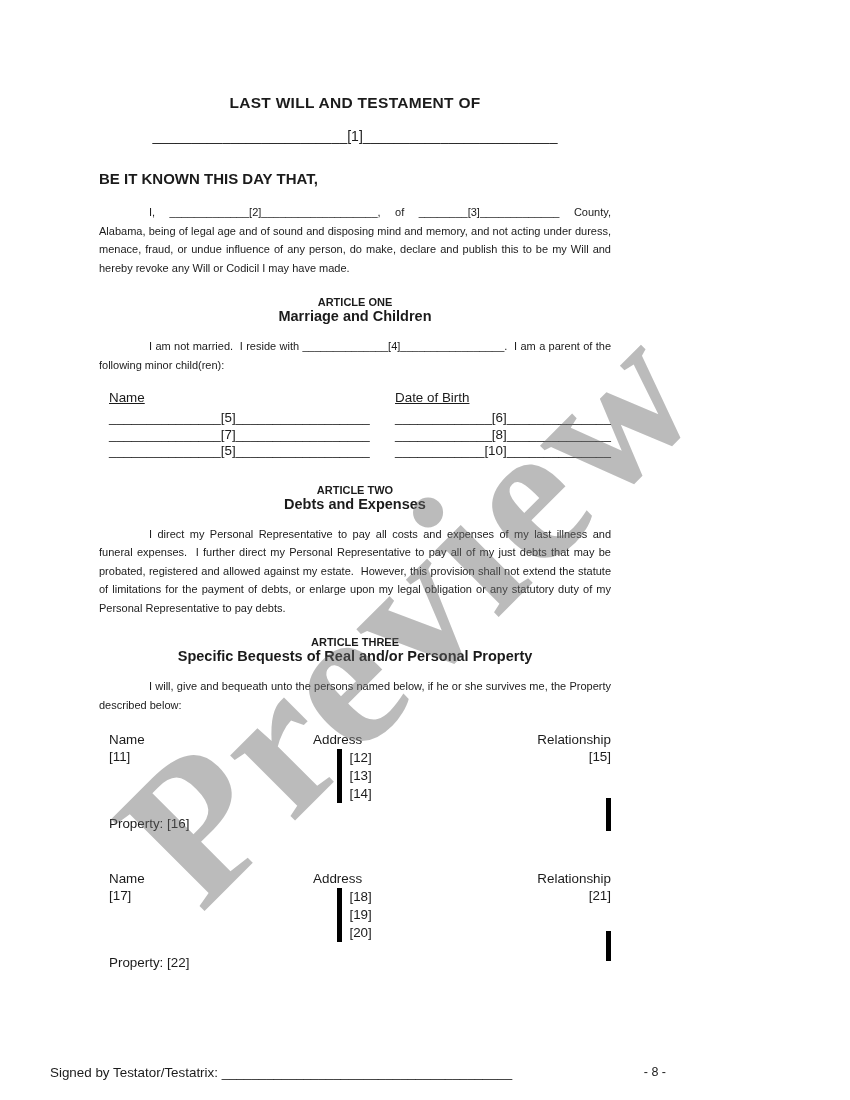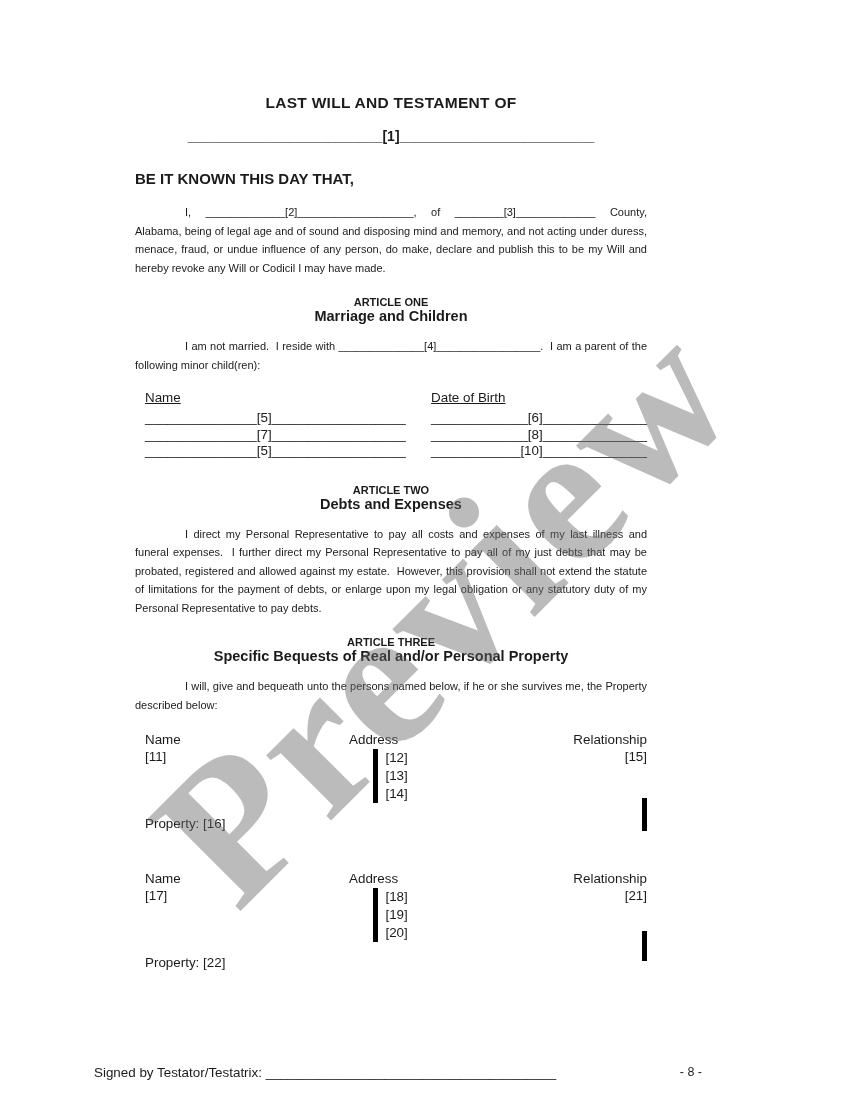--- a/index.html
+++ b/index.html
@@ -2,25 +2,25 @@
 <html><head>
 <meta charset="utf-8">
 <style>
   * { margin:0; padding:0; box-sizing:border-box; }
   html,body { background:#fff; }
   body {
     width:850px; height:1100px;
     font-family:"Liberation Sans", sans-serif;
     color:#1b1b1b;
   }
-  .page { position:relative; width:710px; height:1100px; background:#fff; overflow:hidden;margin-left:36px; }
+  .page { position:relative; width:710px; height:1100px; background:#fff; overflow:hidden; }
   .content { position:relative; padding:0 99px; z-index:1; }
 
   .doc-title { margin-top:94px; text-align:center; font-size:15.5px; font-weight:bold; letter-spacing:.3px; }
-  .title-blank { margin-top:16px; text-align:center; font-size:14px; font-weight:bold; white-space:nowrap; }
+  .title-blank { margin-top:16px; text-align:center; font-size:14px; font-weight:normal; white-space:nowrap; }
 
   .known-heading { margin-top:26px; font-size:15px; font-weight:bold; }
 
   .para {
     margin-top:16px; font-size:11px; line-height:18.5px;
     text-align:justify; text-indent:50px; white-space:pre-wrap;
   }
   .para.tight { margin-top:13px; }
 
   .article-heading { margin-top:19px; text-align:center; font-size:11px; font-weight:bold; }
@@ -56,21 +56,21 @@
     position:absolute; left:408px; top:612px;
     transform:translate(-50%,-50%) rotate(-45deg);
     font-family:"Liberation Serif", serif; font-weight:bold;
     font-size:200px; letter-spacing:5px;
     color:rgba(105,105,105,0.45);
     z-index:2; pointer-events:none; white-space:nowrap;
   }
 
   
   .footer {
-    position:absolute; left:8px; right:0; bottom:20px; z-index:1;
+    position:absolute; left:0; right:0; bottom:20px; z-index:1;
     display:flex; align-items:flex-start;
     padding:0 24px 0 50px; font-size:13.4px;
   }
   .signed { flex:1; white-space:nowrap; padding-top:14px; }
   .page-number { margin-right:20px; font-size:12.5px; padding-top:14px; }
   .logo { width:118px; text-align:center; line-height:1; }
   .logo-main { white-space:nowrap; }
   .eagle { vertical-align:6px; margin-right:1px; }
   .logo-text {
     font-family:"Liberation Serif", serif; font-weight:bold; font-size:22px;

